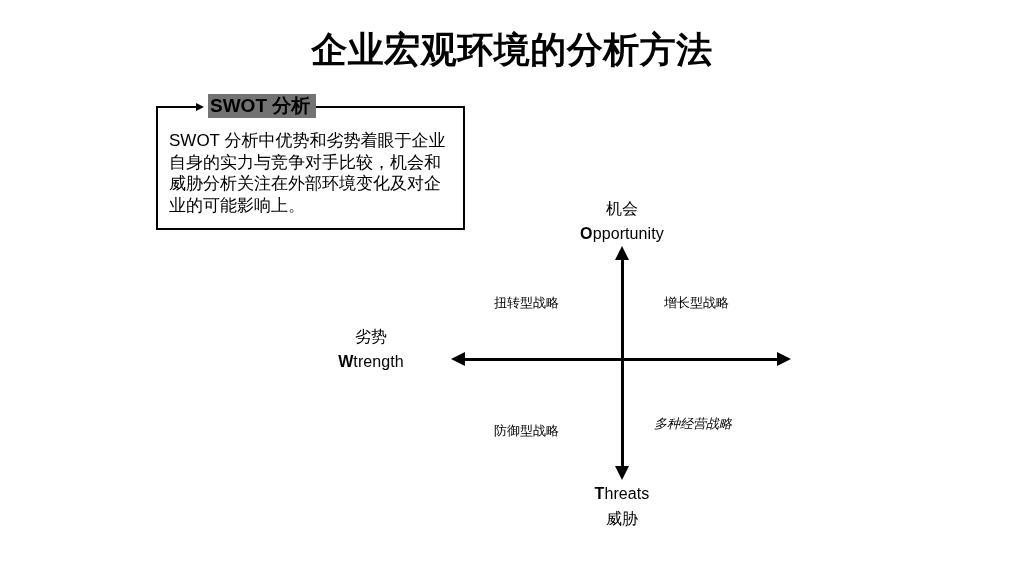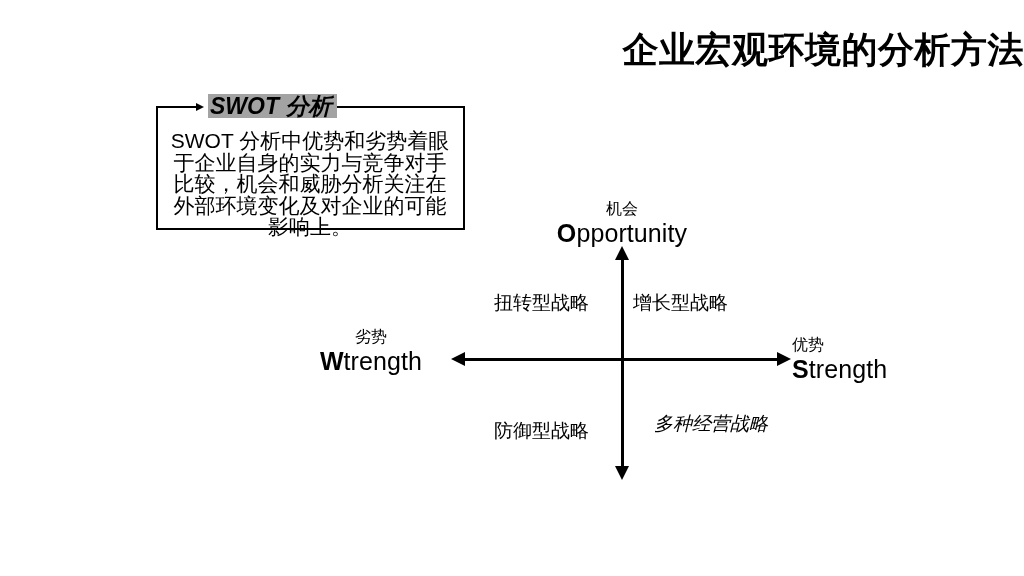--- a/index.html
+++ b/index.html
@@ -23,21 +23,21 @@
     width: 1024px;
     height: 576px;
   }
 
   
   #page-title {
     position: absolute;
     left: 0;
     top: 28px;
     width: 1024px;
-    text-align: right;
+    text-align: center;
     font-size: 36px;
     font-weight: bold;
     letter-spacing: 0.5px;
     line-height: 1.2;
     white-space: nowrap;
   }
 
   
   #swot-box {
     position: absolute;
@@ -100,35 +100,34 @@
     border-top: 4.5px solid transparent;
     border-bottom: 4.5px solid transparent;
     border-right: 8px solid #000;
   }
   #swot-box-heading {
     position: absolute;
     left: 52px;
     top: -12px;
     height: 24px;
     line-height: 24px;
-    font-size: 23px;
+    font-size: 19px;
     font-weight: bold;
     white-space: nowrap;
-    background: #a3a3a3;
+    background: #737373;
     padding: 0 6px 0 2px;
-    font-style: italic;
   }
   #swot-box-body {
     position: absolute;
     left: 13px;
     top: 24px;
     width: 282px;
-    font-size: 21px;
+    font-size: 17px;
     line-height: 21.5px;
-    text-align: center;
+    text-align: left;
     letter-spacing: 0px;
   }
 
   
   #quadrant {
     position: absolute;
     left: 0; top: 0;
     width: 1016px;
     height: 576px;
   }
@@ -190,21 +189,21 @@
     text-align: center;
     white-space: nowrap;
     line-height: 25px;
   }
   .axis-label .cn {
     display: block;
     font-size: 16px;
   }
   .axis-label .en {
     display: block;
-    font-size: 25px;
+    font-size: 16px;
     letter-spacing: 0.1px;
   }
   .axis-label .en b {
     font-weight: bold;
   }
 
   #label-opportunity {
     left: 502px;
     top: 196px;
     width: 240px;
@@ -222,26 +221,26 @@
   #label-strength {
     left: 792px;
     top: 332px;
     width: 160px;
     text-align: left;
   }
   #label-weakness { text-align: center; }
 
   .quadrant-label {
     position: absolute;
-    font-size: 19px;
+    font-size: 13px;
     white-space: nowrap;
     line-height: 20px;
   }
   #quad-wo { left: 494px; top: 293px; }
-  #quad-so { left: 633px; top: 293px; text-align: center; }
+  #quad-so { left: 664px; top: 293px; text-align: center; }
   #quad-wt { left: 494px; top: 414px; margin-top: 7px; }
   #quad-st { left: 654px; top: 414px; font-style: italic; }
 </style>
 </head>
 <body>
 
 <div class="stage">
 
   <div id="page-title">企业宏观环境的分析方法</div>
 
@@ -270,31 +269,29 @@
     <div class="axis-h-line"></div>
     <div class="axis-h-arrow-left"></div>
     <div class="axis-h-arrow-right"></div>
 
     <div class="axis-label" id="label-opportunity">
       <span class="cn">机会</span>
       <span class="en"><b>O</b><span>pportunity</span></span>
     </div>
 
     <div class="axis-label" id="label-threats">
+      <span class="en"><b>T</b><span>hreats</span></span>
+      <span class="cn">威胁</span>
     </div>
 
     <div class="axis-label" id="label-weakness">
       <span class="cn">劣势</span>
       <span class="en"><b>W</b><span>trength</span></span>
     </div>
 
-    <div class="axis-label" id="label-strength">
-      <span class="cn">优势</span>
-      <span class="en"><b>S</b><span>trength</span></span>
-    </div>
 
     <div class="quadrant-label" id="quad-wo">扭转型战略</div>
     <div class="quadrant-label" id="quad-so">增长型战略</div>
     <div class="quadrant-label" id="quad-wt">防御型战略</div>
     <div class="quadrant-label" id="quad-st">多种经营战略</div>
 
   </div>
 </div>
 
 </body></html>

